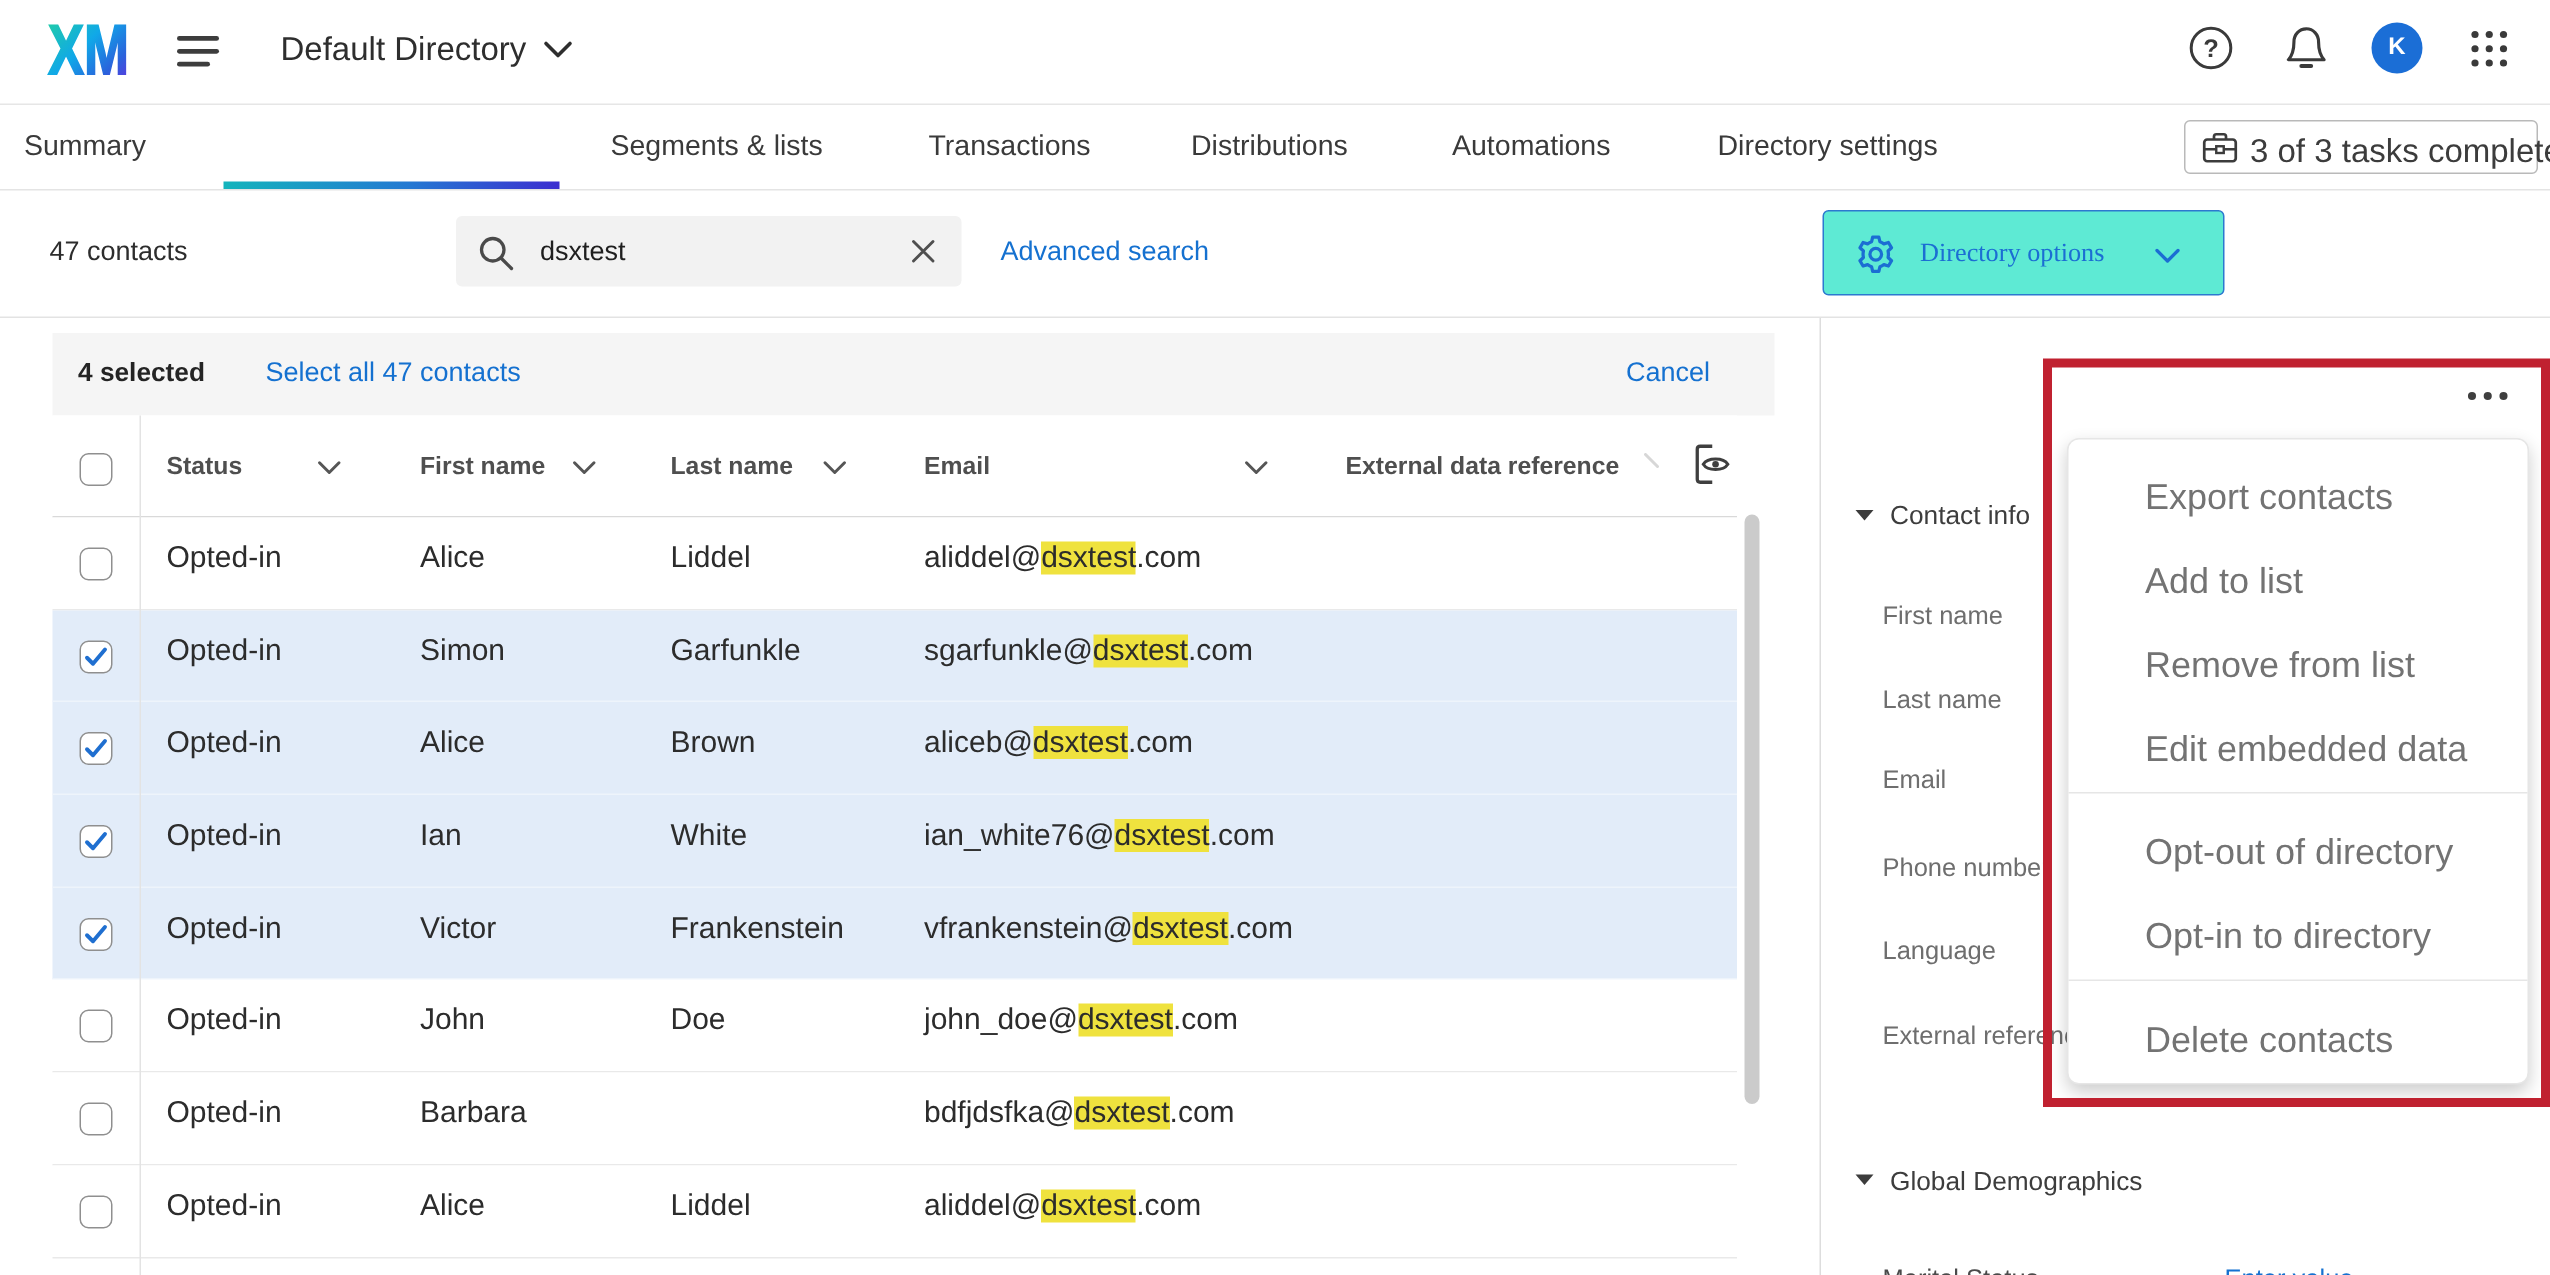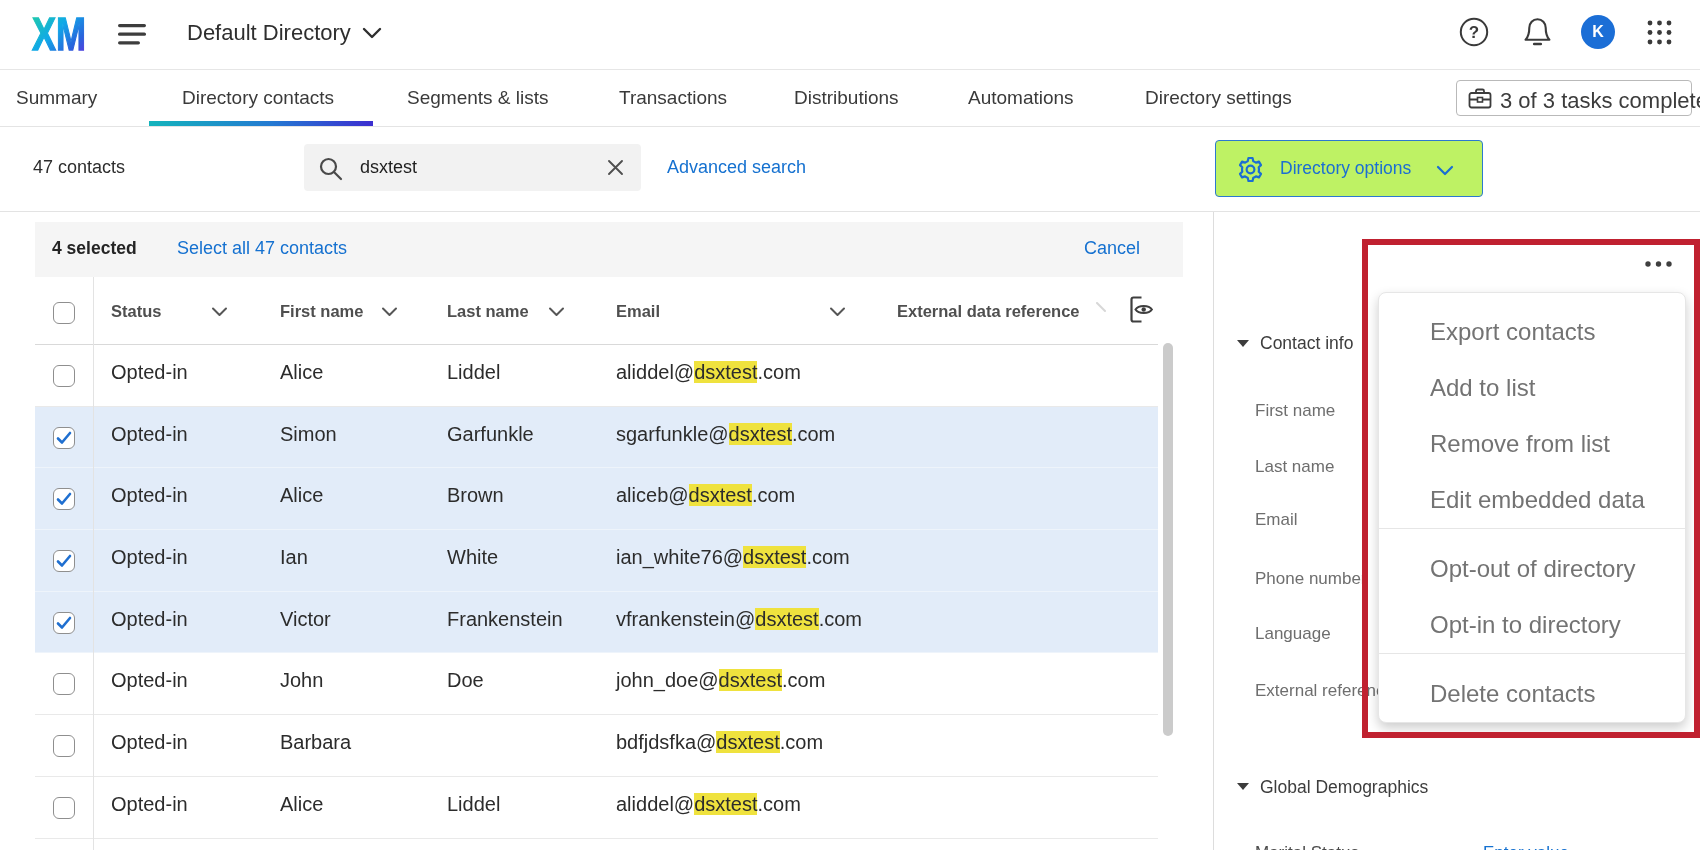--- a/index.html
+++ b/index.html
@@ -23,21 +23,21 @@
 #tasksbtn span { position:absolute; left:43px; top:7px; font-size:22px; color:#3c3c3c; white-space:nowrap; }
 
 #toolbar { position:absolute; left:0; top:128px; width:1700px; height:84px;
   border-bottom:1px solid #e3e3e3; background:#fff; }
 #count { position:absolute; left:33px; top:29px; font-size:18px; color:#2d2d2d; }
 #searchbox { position:absolute; left:304px; top:16px; width:337px; height:47px;
   background:#f2f2f2; border-radius:4px; }
 #searchtext { position:absolute; left:56px; top:13px; font-size:18px; color:#1f1f1f; }
 #advsearch { position:absolute; left:667px; top:29px; font-size:18px; color:#1571d0; }
 #diropt { position:absolute; left:1215px; top:12px; width:268px; height:57px;
-  border:1px solid #2c79cf; border-radius:4px; background:#bef264; }
+  border:1px solid #2c79cf; border-radius:4px; background:#5eead4;font-family:Liberation Serif, serif; }
 #diropt span { position:absolute; left:64px; top:17px; font-size:17.5px; color:#1b6ed3; white-space:nowrap; }
 #addbtn { position:absolute; left:1495px; top:12px; width:191px; height:57px;
   border-radius:4px; background:#1b6ed3; }
 #addbtn span { position:absolute; left:64px; top:16px; font-size:18px; color:#fff; white-space:nowrap; }
 
 #tablewrap { position:absolute; left:35px; top:222px; width:1148px; }
 #selbar { position:relative; height:55px; background:#f5f5f5; }
 #selbar .b { position:absolute; left:17px; top:16px; font-size:17.5px; font-weight:bold; color:#242424; }
 #selbar .lnk { position:absolute; left:142px; top:16px; font-size:18px; color:#1571d0; }
 #selbar .cancel { position:absolute; right:43px; top:16px; font-size:18px; color:#1571d0; }
@@ -120,21 +120,20 @@
           <circle cx="22" cy="12.5" r="2.4"></circle>
         <circle cx="3" cy="22" r="2.4"></circle>
           <circle cx="12.5" cy="22" r="2.4"></circle>
           <circle cx="22" cy="22" r="2.4"></circle>
       </g>
     </svg>
   </div>
 
   <div id="nav">
     <span class="tab" style="left:16px">Summary</span>
-    <span class="tab" style="left:182px">Directory contacts</span>
     <span class="tab" style="left:407px">Segments &amp; lists</span>
     <span class="tab" style="left:619px">Transactions</span>
     <span class="tab" style="left:794px">Distributions</span>
     <span class="tab" style="left:968px">Automations</span>
     <span class="tab" style="left:1145px">Directory settings</span>
     <div id="underline"></div>
     <div id="tasksbtn">
       <svg class="abs" style="left:11px;top:7px" width="24" height="22" viewBox="0 0 24 22">
         <rect x="1.5" y="5" width="21" height="14.5" rx="2" fill="none" stroke="#3c3c3c" stroke-width="1.8"></rect>
         <path d="M8 5 L8 3 C8 2 8.7 1.5 9.5 1.5 L14.5 1.5 C15.3 1.5 16 2 16 3 L16 5" fill="none" stroke="#3c3c3c" stroke-width="1.8"></path>

